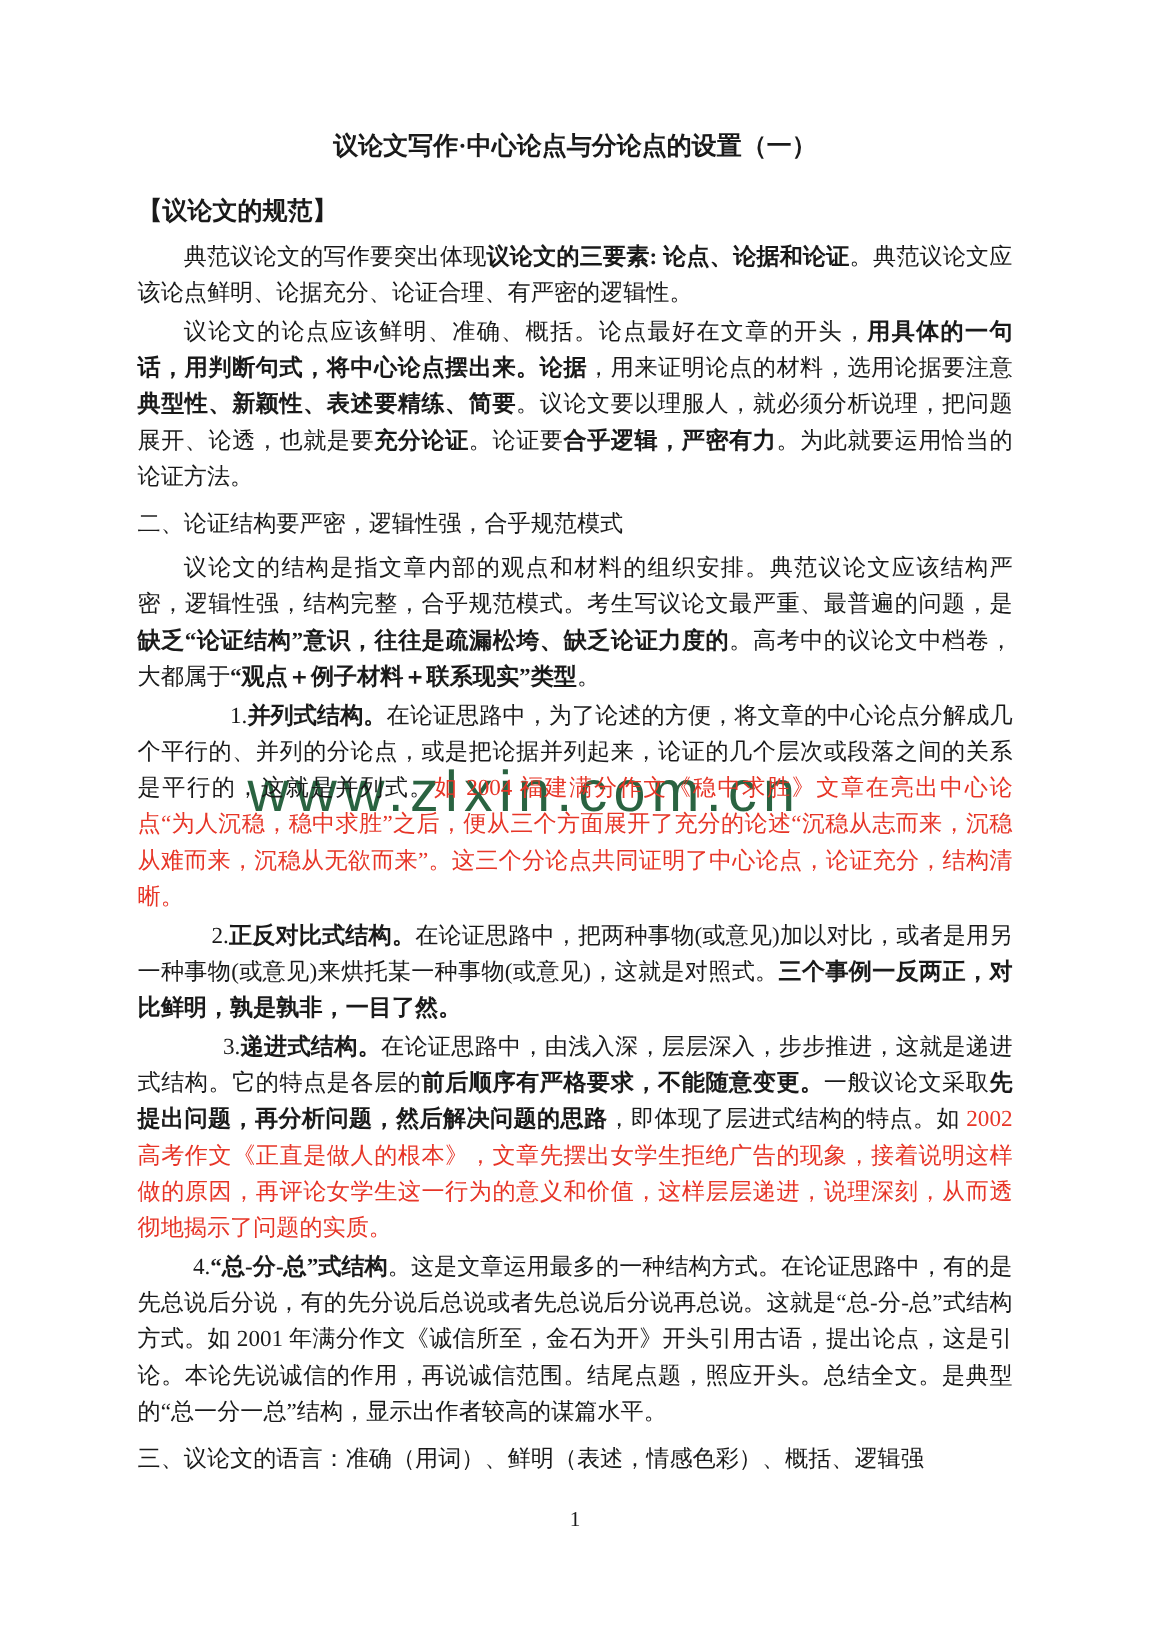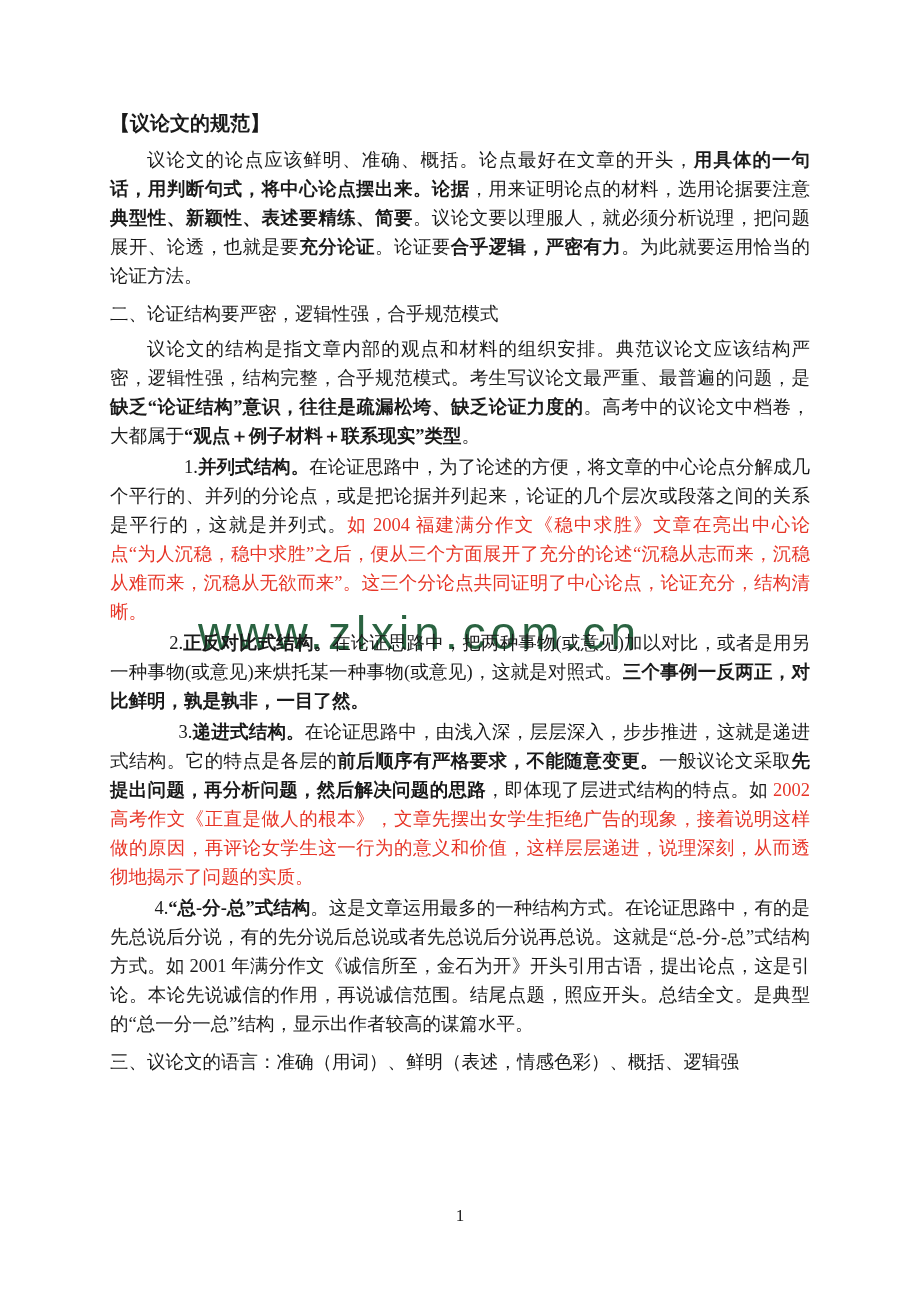--- a/index.html
+++ b/index.html
@@ -53,22 +53,24 @@
     text-align:center;
     font-size:17px;color:#1a1a1a;
   }
 </style>
 </head>
 <body>
 
 <div class="page">
   <div class="watermark">www.zlxin.com.cn</div>
   <div class="content">
+    <div class="doc-title">议论文写作·中心论点与分论点的设置（一）</div>
     <div id="blocks-host">
         <div class="block heading"><span class="bold ">【议论文的规范】</span></div>
+        <div class="block para" style="text-indent: 2em;"><span class="">典范议论文的写作要突出体现</span><span class="bold ">议论文的三要素: 论点、论据和论证</span><span class="">。典范议论文应该论点鲜明、论据充分、论证合理、有严密的逻辑性。</span></div>
         <div class="block para" style="text-indent: 2em;"><span class="">议论文的论点应该鲜明、准确、概括。论点最好在文章的开头，</span><span class="bold ">用具体的一句话，用判断句式，将中心论点摆出来。论据</span><span class="">，用来证明论点的材料，选用论据要注意</span><span class="bold ">典型性、新颖性、表述要精练、简要</span><span class="">。议论文要以理服人，就必须分析说理，把问题展开、论透，也就是要</span><span class="bold ">充分论证</span><span class="">。论证要</span><span class="bold ">合乎逻辑，严密有力</span><span class="">。为此就要运用恰当的论证方法。</span></div>
         <div class="block section"><span class="">二、论证结构要严密，逻辑性强，合乎规范模式</span></div>
         <div class="block para" style="text-indent: 2em;"><span class="">议论文的结构是指文章内部的观点和材料的组织安排。典范议论文应该结构严密，逻辑性强，结构完整，合乎规范模式。考生写议论文最严重、最普遍的问题，是</span><span class="bold ">缺乏“论证结构”意识，往往是疏漏松垮、缺乏论证力度的</span><span class="">。高考中的议论文中档卷，大都属于</span><span class="bold ">“观点＋例子材料＋联系现实”类型</span><span class="">。</span></div>
         <div class="block para" style="text-indent: 4em;"><span class="">1.</span><span class="bold ">并列式结构。</span><span class="">在论证思路中，为了论述的方便，将文章的中心论点分解成几个平行的、并列的分论点，或是把论据并列起来，论证的几个层次或段落之间的关系是平行的，这就是并列式。</span><span class="red">如 2004 福建满分作文《稳中求胜》文章在亮出中心论点“为人沉稳，稳中求胜”之后，便从三个方面展开了充分的论述“沉稳从志而来，沉稳从难而来，沉稳从无欲而来”。这三个分论点共同证明了中心论点，论证充分，结构清晰。</span></div>
         <div class="block para" style="text-indent: 3.2em;"><span class="">2.</span><span class="bold ">正反对比式结构。</span><span class="">在论证思路中，把两种事物(或意见)加以对比，或者是用另一种事物(或意见)来烘托某一种事物(或意见)，这就是对照式。</span><span class="bold ">三个事例一反两正，对比鲜明，孰是孰非，一目了然。</span></div>
         <div class="block para" style="text-indent: 3.7em;"><span class="">3.</span><span class="bold ">递进式结构。</span><span class="">在论证思路中，由浅入深，层层深入，步步推进，这就是递进式结构。它的特点是各层的</span><span class="bold ">前后顺序有严格要求，不能随意变更。</span><span class="">一般议论文采取</span><span class="bold ">先提出问题，再分析问题，然后解决问题的思路</span><span class="">，即体现了层进式结构的特点。如 </span><span class="red">2002 高考作文《正直是做人的根本》，文章先摆出女学生拒绝广告的现象，接着说明这样做的原因，再评论女学生这一行为的意义和价值，这样层层递进，说理深刻，从而透彻地揭示了问题的实质。</span></div>
         <div class="block para" style="text-indent: 2.4em;"><span class="">4.</span><span class="bold ">“总-分-总”式结构</span><span class="">。这是文章运用最多的一种结构方式。在论证思路中，有的是先总说后分说，有的先分说后总说或者先总说后分说再总说。这就是“总-分-总”式结构方式。如 2001 年满分作文《诚信所至，金石为开》开头引用古语，提出论点，这是引论。本论先说诚信的作用，再说诚信范围。结尾点题，照应开头。总结全文。是典型的“总一分一总”结构，显示出作者较高的谋篇水平。</span></div>
         <div class="block section"><span class="">三、议论文的语言：准确（用词）、鲜明（表述，情感色彩）、概括、逻辑强</span></div>
       </div>
   </div>

